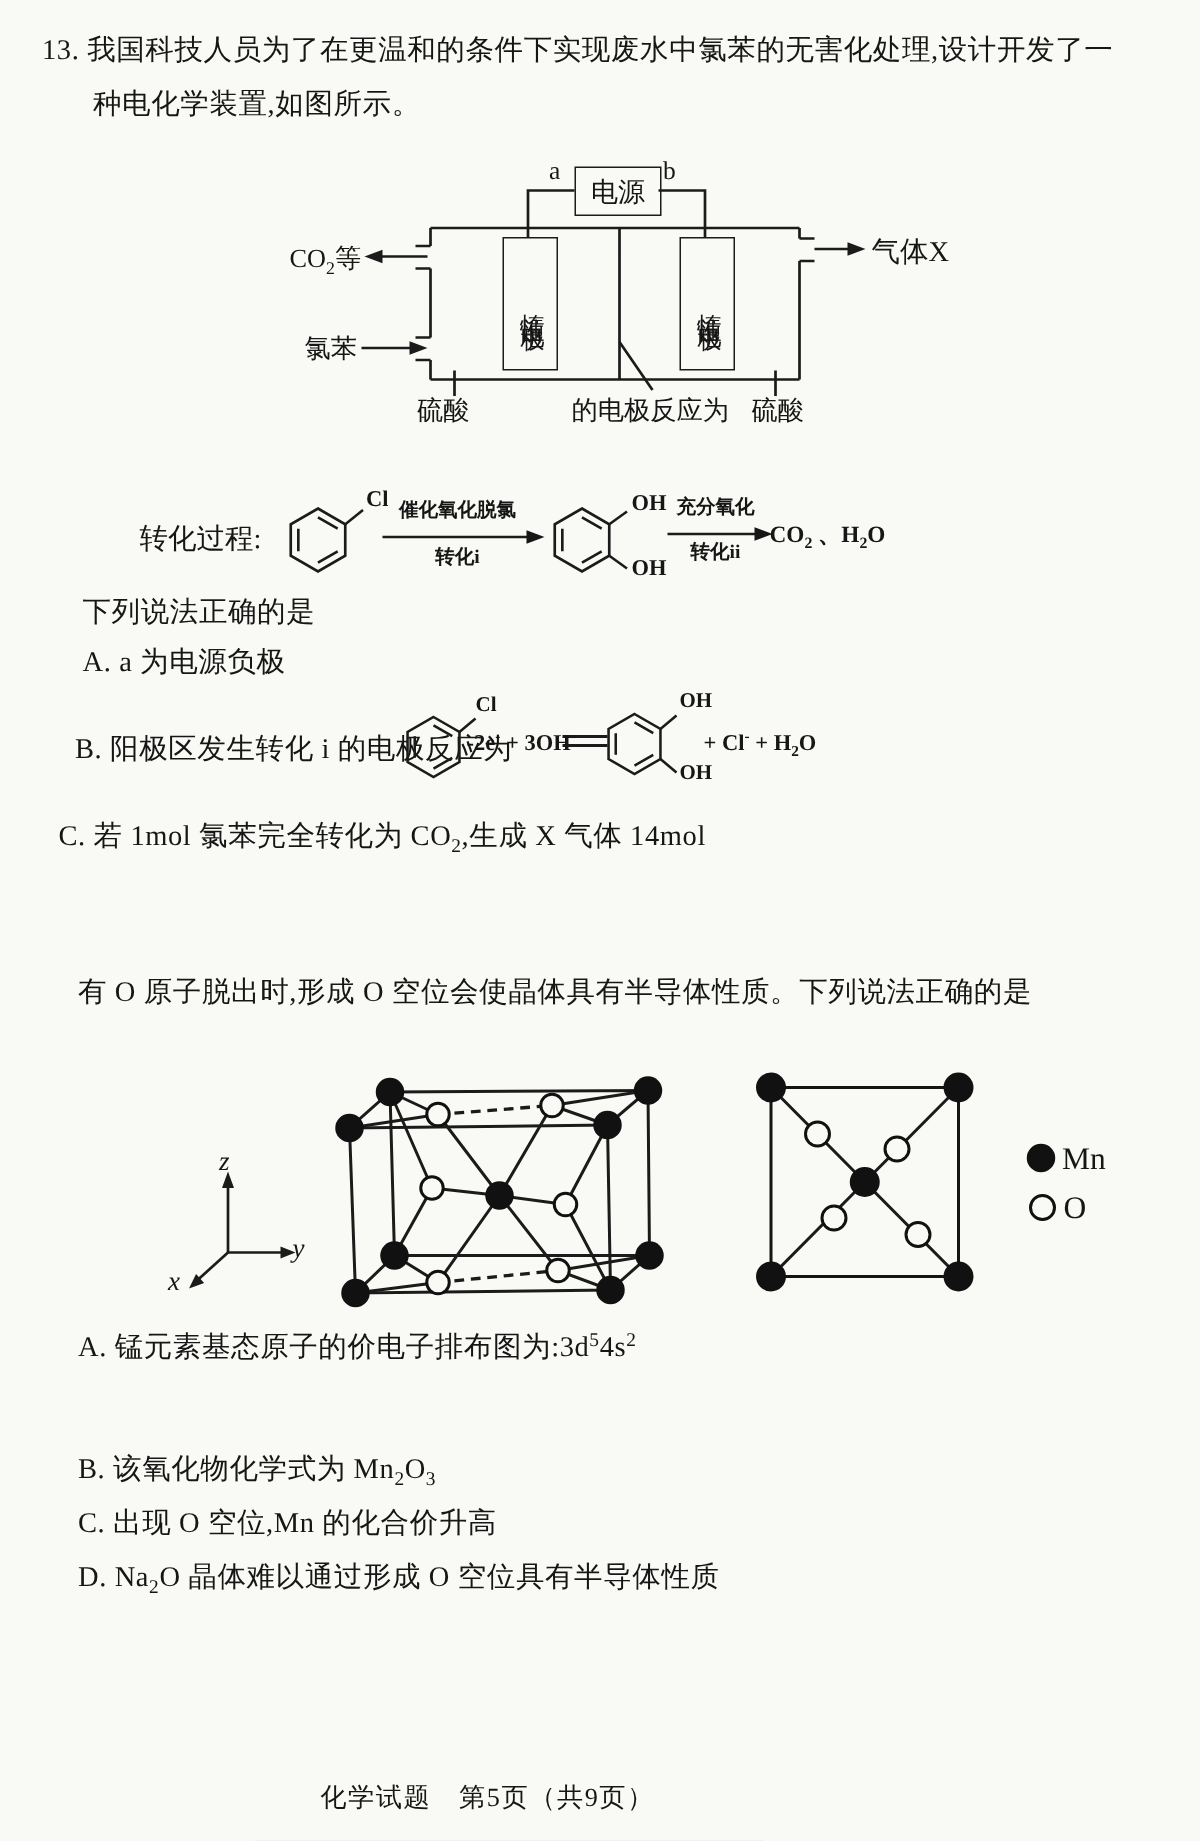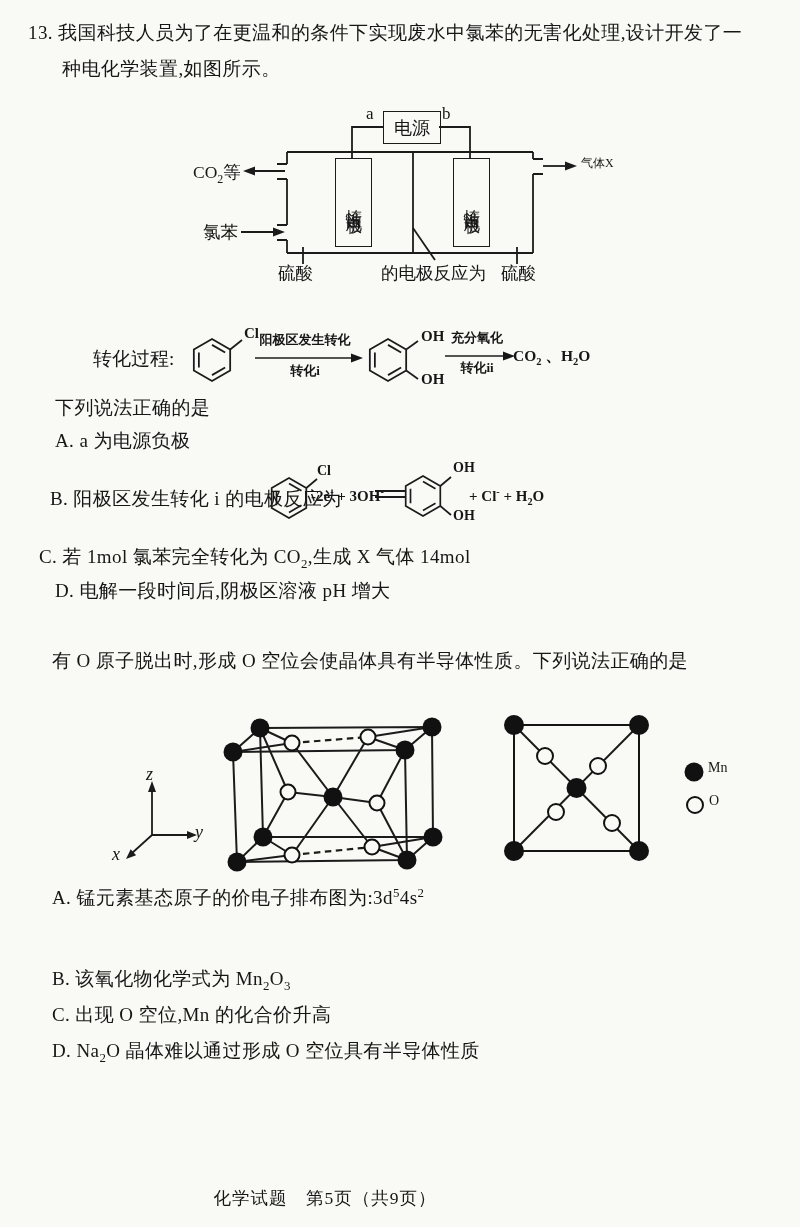--- a/index.html
+++ b/index.html
@@ -12,21 +12,21 @@
   .diagram{position:absolute;}
   .diagram svg{position:absolute;left:0;top:0;}
   .pwr{position:absolute;border:1.7px solid #1b1b1b;display:flex;align-items:center;
        justify-content:center;font-size:18px;background:transparent;}
   .elec{position:absolute;border:1.7px solid #1b1b1b;display:flex;align-items:center;
         justify-content:center;writing-mode:vertical-rl;text-orientation:upright;
         font-size:16px;letter-spacing:3px;background:transparent;}
   .small{font-size:13px;font-weight:bold;text-align:center;}
   .chem{font-size:15px;font-weight:bold;}
   .ax{font-size:18px;font-style:italic;}
-  .leg{font-size:14px;}
+  .leg{font-size:21px;}
   .footer{position:absolute;left:0;width:650px;text-align:center;font-size:17.5px;letter-spacing:1px;}
   line,path,polyline,rect.box{stroke:#1b1b1b;}
 </style>
 </head>
 <body>
 
 <div class="page">
 
   <svg width="0" height="0" style="position:absolute" aria-hidden="true">
     <defs>
@@ -69,21 +69,21 @@
         <polygon points="392,66 380,61.5 380,70.5"></polygon>
       </g>
     </svg>
     <div class="pwr" style="left:198px;top:11px;width:56px;height:31px;">电源</div>
     <div class="lbl" style="left:181px;top:4px;font-size:17px;">a</div>
     <div class="lbl" style="left:257px;top:4px;font-size:17px;">b</div>
     <div class="elec" style="left:150px;top:58px;width:35px;height:87px;">惰性电极</div>
     <div class="elec" style="left:268px;top:58px;width:35px;height:87px;">惰性电极</div>
     <div class="lbl" style="left:8px;top:60px;font-size:17.5px;">CO<sub>2</sub>等</div>
     <div class="lbl" style="left:18px;top:120px;font-size:17.5px;">氯苯</div>
-    <div class="lbl" style="left:396px;top:55px;font-size:12px;">气体X</div>
+    <div class="lbl" style="left:396px;top:55px;font-size:19px;">气体X</div>
     <div class="lbl" style="left:93px;top:161px;font-size:17.5px;">硫酸</div>
     <div class="lbl" style="left:196px;top:161px;font-size:17.5px;">的电极反应为</div>
     <div class="lbl" style="left:316px;top:161px;font-size:17.5px;">硫酸</div>
   </div>
 
   <div class="diagram" style="left:85px;top:318px;width:520px;height:85px;">
     <svg width="520" height="85" viewBox="0 0 520 85">
       <use href="#hexring" transform="translate(127,42) scale(1.05)"></use>
       <use href="#hexring" transform="translate(303,42) scale(1.05)"></use>
       <g stroke="#161616" stroke-width="1.7" fill="none">
@@ -93,21 +93,21 @@
         <path d="M170,40 H270"></path>
         <path d="M360,38 H422"></path>
       </g>
       <g fill="#161616" stroke="none">
         <polygon points="278,40 266,35.5 266,44.5"></polygon>
         <polygon points="430,38 418,33.5 418,42.5"></polygon>
       </g>
     </svg>
     <div class="lbl" style="left:8px;top:28px;font-size:19px;">转化过程:</div>
     <div class="lbl chem" style="left:159px;top:7px;">Cl</div>
-    <div class="lbl small" style="left:168px;top:13px;width:104px;">阳极区发生转化</div>
+    <div class="lbl small" style="left:168px;top:13px;width:104px;">催化氧化脱氯</div>
     <div class="lbl small" style="left:168px;top:44px;width:104px;">转化i</div>
     <div class="lbl chem" style="left:336px;top:10px;">OH</div>
     <div class="lbl chem" style="left:336px;top:53px;">OH</div>
     <div class="lbl small" style="left:352px;top:11px;width:80px;">充分氧化</div>
     <div class="lbl small" style="left:352px;top:41px;width:80px;">转化ii</div>
     <div class="lbl chem" style="left:428px;top:28px;font-size:15.5px;">CO<sub>2</sub> 、H<sub>2</sub>O</div>
   </div>
 
   <div class="t" style="left:55px;top:395px;">下列说法正确的是</div>
   <div class="t" style="left:55px;top:428px;">A. a 为电源负极</div>
@@ -125,21 +125,20 @@
       </g>
     </svg>
     <div class="lbl chem" style="left:52px;top:5px;font-size:14px;">Cl</div>
     <div class="lbl" style="left:46px;top:28px;font-size:15px;font-weight:bold;">-2e<sup>-</sup> + 3OH<sup>-</sup></div>
     <div class="lbl chem" style="left:188px;top:2px;font-size:14px;">OH</div>
     <div class="lbl chem" style="left:188px;top:50px;font-size:14px;">OH</div>
     <div class="lbl" style="left:204px;top:28px;font-size:15px;font-weight:bold;">+ Cl<sup>-</sup> + H<sub>2</sub>O</div>
   </div>
 
   <div class="t" style="left:39px;top:544px;">C. 若 1mol 氯苯完全转化为 CO<sub>2</sub>,生成 X 气体 14mol</div>
-  <div class="t" style="left:55px;top:578px;">D. 电解一段时间后,阴极区溶液 pH 增大</div>
 
   <div class="t" style="left:52px;top:648px;">有 O 原子脱出时,形成 O 空位会使晶体具有半导体性质。下列说法正确的是</div>
 
   <div class="diagram" style="left:100px;top:688px;width:660px;height:205px;">
     <svg width="660" height="205" viewBox="0 0 660 205">
 
       <g stroke="#1b1b1b" stroke-width="1.8" fill="none">
         <path d="M52,147 V100"></path>
         <path d="M52,147 H90"></path>
         <path d="M52,147 L31,166"></path>

